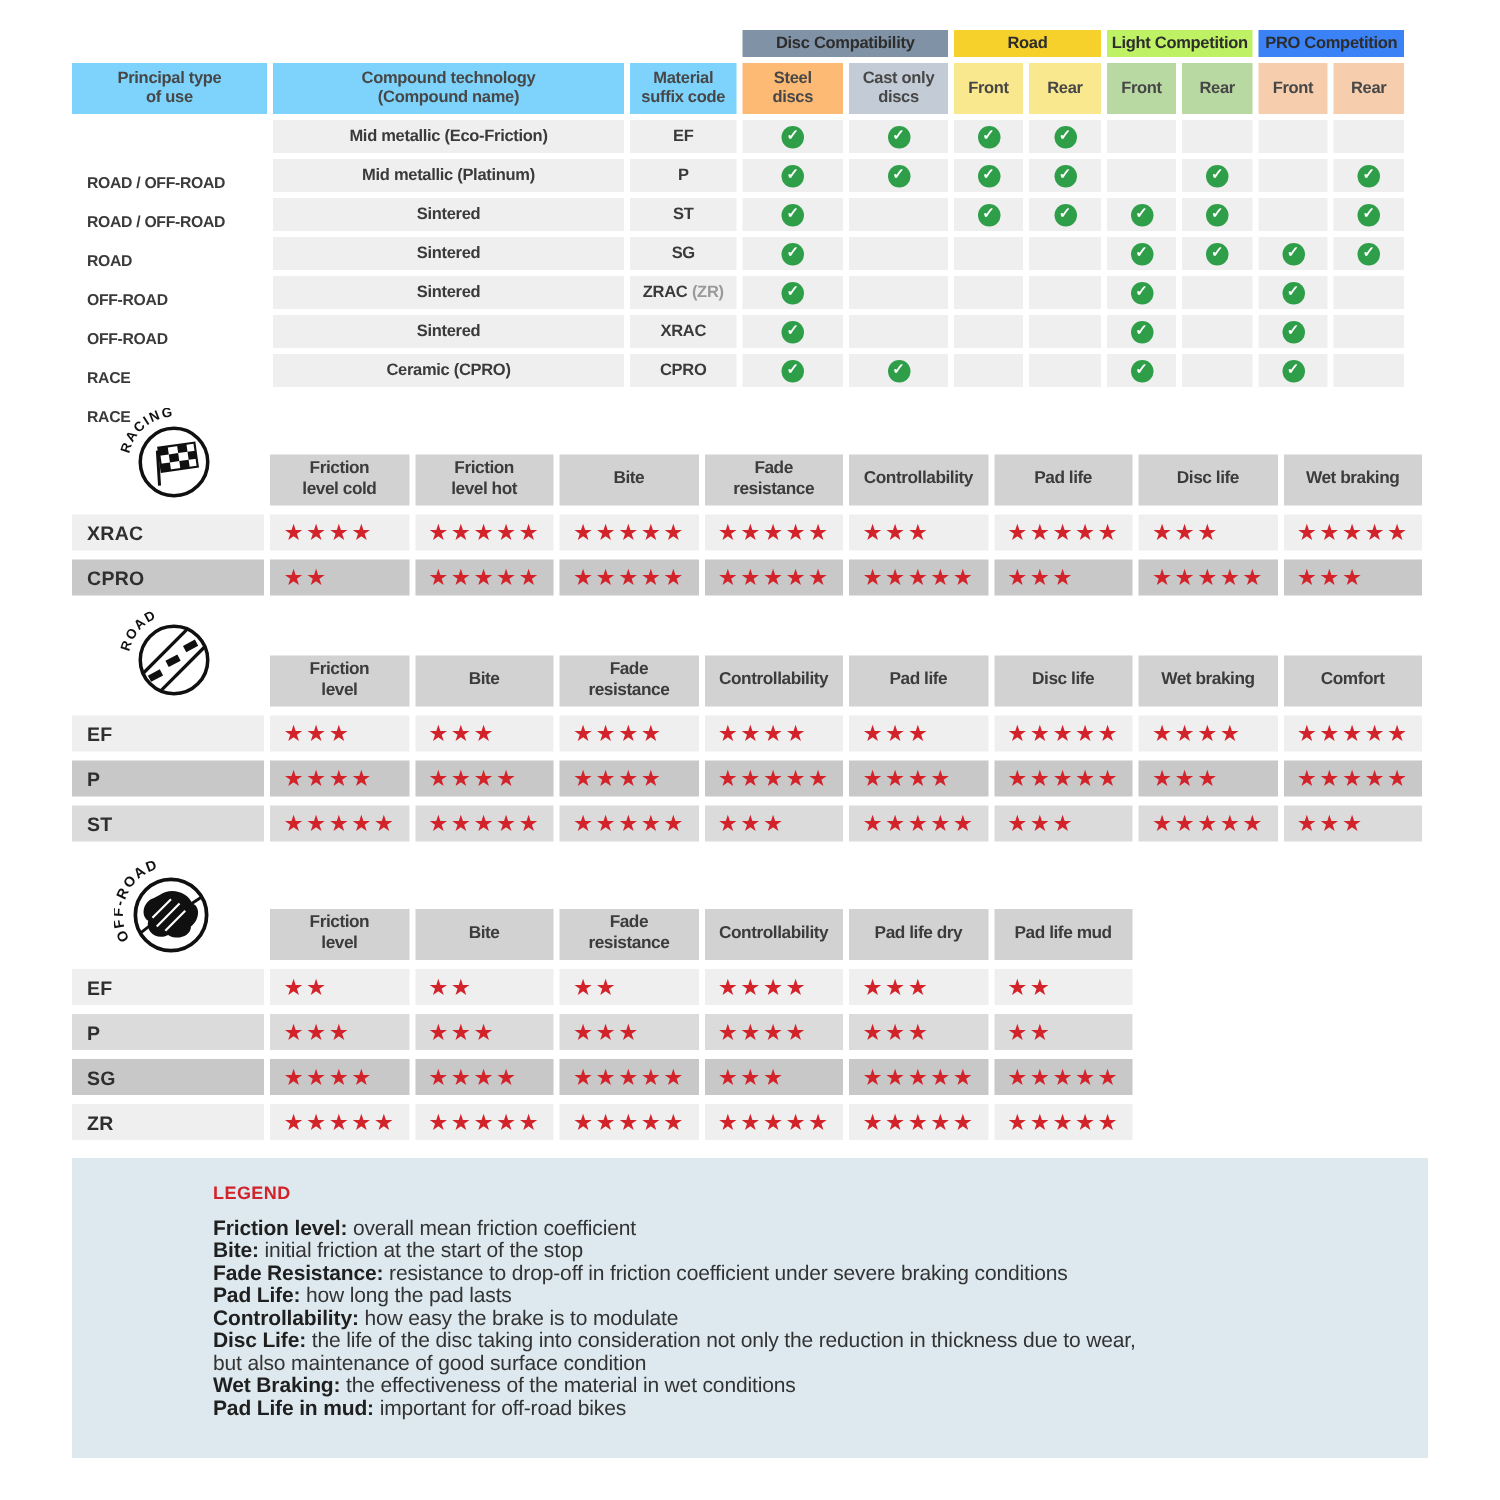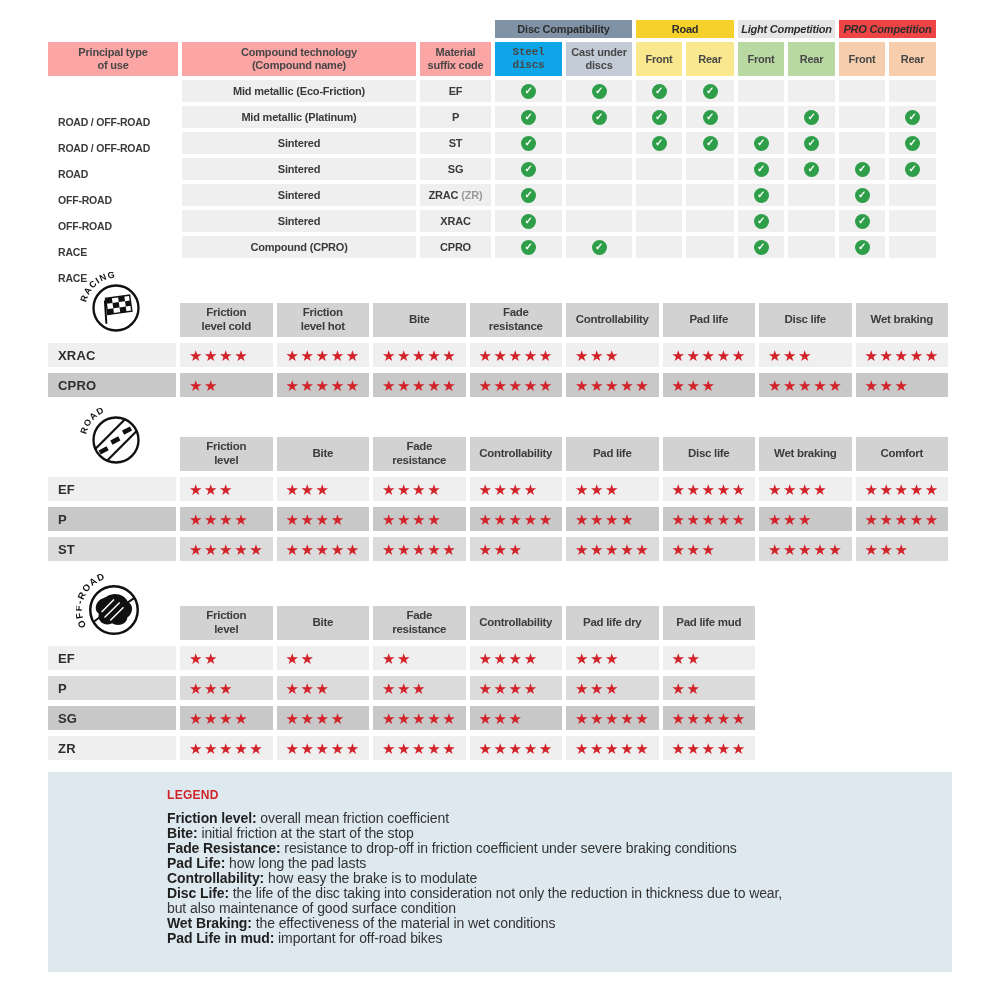--- a/index.html
+++ b/index.html
@@ -7,21 +7,21 @@
     font-family:"Liberation Sans", sans-serif; }
   .page { position:absolute; inset:0; width:796px; height:1000px; }
 
   
   .compat { position:absolute; left:48px; top:20px; display:grid;
     grid-template-columns:130px 234px 71px 67px 66px 46px 48px 46px 47px 46px 47px;
     grid-template-rows:18px 34px repeat(7,22px); gap:4px; }
   .bandspacer { background:transparent; }
   .band { display:flex; align-items:center; justify-content:center;
     font-size:11px; font-weight:700; color:#2d2d2d; letter-spacing:-0.2px; }
-  .hdr { background:#fca5a5; display:flex; align-items:center; justify-content:center;
+  .hdr { background:#7dd3fc; display:flex; align-items:center; justify-content:center;
     text-align:center; font-size:11px; font-weight:700; color:#474747;
     white-space:pre-line; line-height:1.18; letter-spacing:-0.2px; }
   .cell { background:#efefef; display:flex; align-items:center;
     font-size:10.5px; font-weight:700; color:#3a3a3a; letter-spacing:-0.2px; }
   .use  { padding-left:10px;margin-top:42px; }
   .tech { justify-content:center; font-size:11px; }
   .code { justify-content:center; font-size:11px; }
   .note { color:#9a9a9a; font-weight:700; margin-left:3px; }
   .chk  { justify-content:center; }
   .badge { width:15px; height:15px; border-radius:50%; background:#2f9e49;
@@ -42,46 +42,46 @@
   .t1 { background:#efefef; }
   .t2 { background:#dbdbdb; }
   .t3 { background:#c8c8c8; }
 
   
   .sec-icon { position:absolute; }
   .arct { font-size:10px; font-weight:700; letter-spacing:1.2px; fill:#101010; }
 
   
   .legend { position:absolute; left:48px; top:772px; width:904px; height:200px;
-    background:#dde9ee; padding:16px 30px 0 119px; }
+    background:#dde9ee; padding:16px 30px 0 94px; }
   .legend-title { color:#d2232a; font-weight:700; font-size:12px;
     letter-spacing:0.3px; margin-bottom:9px; }
   .lline { font-size:14px; color:#333; line-height:15px; letter-spacing:-0.1px; }
   .lline b { color:#1f1f1f; }
 </style>
 </head>
 <body>
 
 <div class="page">
 
   <div id="compat-grid" class="compat">
       <div class="bandspacer" style="grid-column: 1 / span 3;"></div>
       <div class="band" style="background: rgb(128, 147, 166); grid-column: span 2;">Disc Compatibility</div>
       <div class="band" style="background: rgb(246, 208, 43); grid-column: span 2;">Road</div>
-      <div class="band" style="background: #e5e5e5; grid-column: span 2; font-style: italic;">Light Competition</div>
-      <div class="band" style="background: #ef4444; grid-column: span 2; font-style: italic;">PRO Competition</div>
+      <div class="band" style="background: #bef264; grid-column: span 2;">Light Competition</div>
+      <div class="band" style="background: #3b82f6; grid-column: span 2;">PRO Competition</div>
       <div class="hdr">Principal type
 of use</div>
       <div class="hdr">Compound technology
 (Compound name)</div>
       <div class="hdr">Material
 suffix code</div>
-      <div class="hdr sub" style="background: #0ea5e9; font-family: Liberation Mono, monospace;">Steel
+      <div class="hdr sub" style="background: #fdba74;">Steel
 discs</div>
-      <div class="hdr sub" style="background: rgb(194, 203, 214);">Cast under
+      <div class="hdr sub" style="background: rgb(194, 203, 214);">Cast only
 discs</div>
       <div class="hdr sub" style="background: rgb(249, 232, 141);">Front</div>
       <div class="hdr sub" style="background: rgb(249, 232, 141);">Rear</div>
       <div class="hdr sub" style="background: rgb(185, 217, 162);">Front</div>
       <div class="hdr sub" style="background: rgb(185, 217, 162);">Rear</div>
       <div class="hdr sub" style="background: rgb(247, 206, 173);">Front</div>
       <div class="hdr sub" style="background: rgb(247, 206, 173);">Rear</div>
       <div class="cell use">ROAD / OFF-ROAD</div>
       <div class="cell tech">Mid metallic (Eco-Friction)</div>
       <div class="cell code">EF</div>
@@ -196,21 +196,21 @@
       <div class="cell chk"></div>
       <div class="cell chk">
         <span class="badge">✓</span>
       </div>
       <div class="cell chk"></div>
       <div class="cell chk">
         <span class="badge">✓</span>
       </div>
       <div class="cell chk"></div>
       <div class="cell use">RACE</div>
-      <div class="cell tech">Compound (CPRO)</div>
+      <div class="cell tech">Ceramic (CPRO)</div>
       <div class="cell code">CPRO</div>
       <div class="cell chk">
         <span class="badge">✓</span>
       </div>
       <div class="cell chk">
         <span class="badge">✓</span>
       </div>
       <div class="cell chk"></div>
       <div class="cell chk"></div>
       <div class="cell chk">

